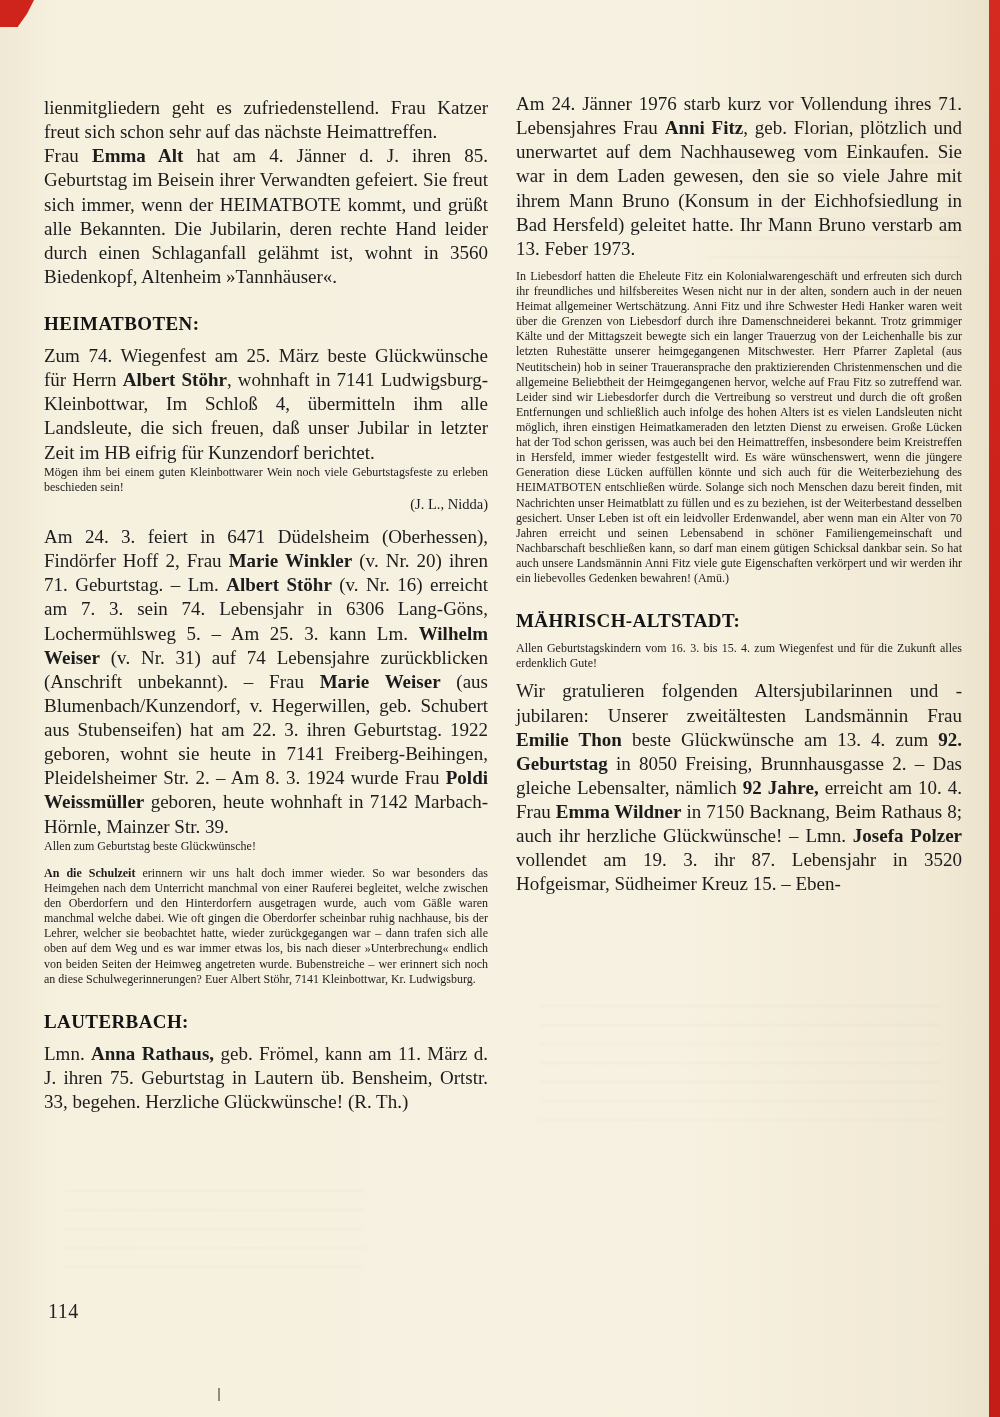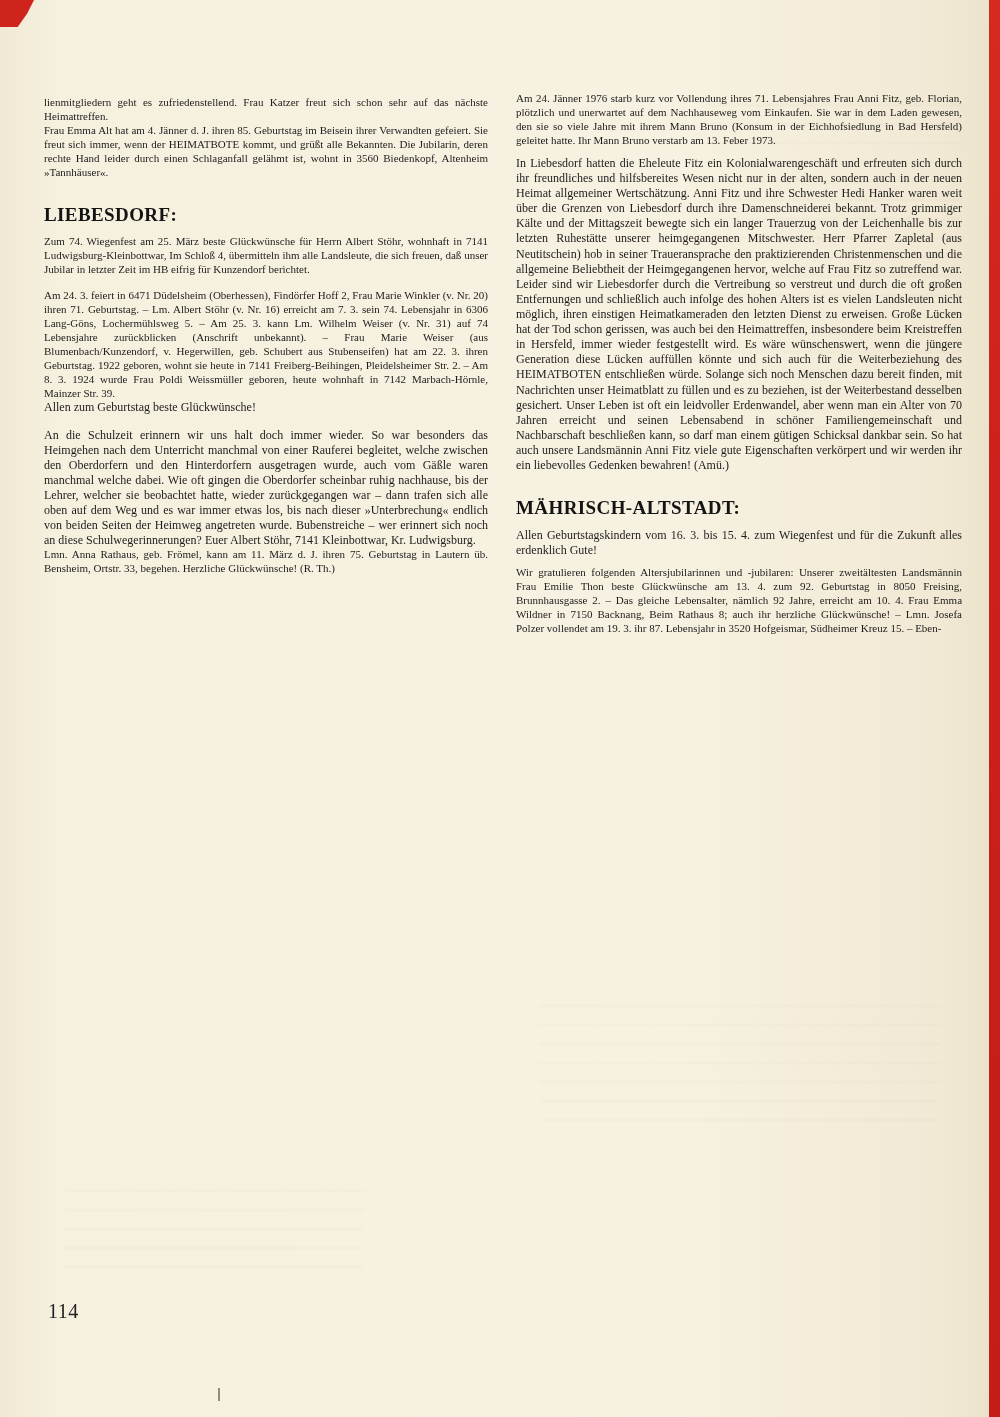--- a/index.html
+++ b/index.html
@@ -12,24 +12,24 @@
     position:relative;
     width:1000px; height:1417px;
     overflow:hidden;
     background:linear-gradient(90deg,#f0e9d5 0%,#f6f0df 6%,#f7f1e1 68%,#f1e9d4 94%,#eae1ca 100%);
     color:#1c1c1c;
   }
   .col { position:absolute; }
   .col-left  { left:44px;  top:96px; width:444px; }
   .col-right { left:516px; top:92px; width:446px; }
 
-  .body-p  { font-size:11px;   line-height:1.27; text-align:justify; hyphens:auto; }
+  .body-p  { font-size:19px;   line-height:1.27; text-align:justify; hyphens:auto; }
   .small-p { font-size:12px; line-height:1.26; text-align:justify; hyphens:auto; }
   .sig     { font-size:14.5px; line-height:1.26; text-align:right; }
-  .bold    { font-weight:normal; }
+  .bold    { font-weight:bold; }
 
   .heading {
     font-size:19px; font-weight:bold; letter-spacing:.4px;
     margin:24px 0 9px 0; color:#141414;
   }
   .heading.first, .col .heading:first-child { margin-top:0; }
   .subheading { font-size:17px; font-weight:bold; margin:2px 0 5px 0; }
 
   .gap-sm { margin-top:8px; }
   .gap-md { margin-top:12px; }
@@ -70,26 +70,29 @@
 
   <div class="ghost g1"></div>
   <div class="ghost g2"></div>
   <div class="ghost g3"></div>
 
   <div class="col col-left">
     <p class="body-p">lienmitgliedern geht es zufriedenstellend. Frau Katzer freut sich schon sehr auf das nächste Heimattreffen.</p>
 
     <p class="body-p"><span>Frau </span><span class="bold">Emma Alt</span><span> hat am 4. Jänner d. J. ihren 85. Geburtstag im Beisein ihrer Verwandten gefeiert. Sie freut sich immer, wenn der HEIMATBOTE kommt, und grüßt alle Bekannten. Die Jubilarin, deren rechte Hand leider durch einen Schlaganfall gelähmt ist, wohnt in 3560 Biedenkopf, Altenheim »Tannhäuser«.</span></p>
 
-    <h2 class="heading">LIEBESDORF:</h2>
+    <h2 class="heading">HEIMATBOTEN:</h2>
     <p class="body-p"><span>Zum 74. Wiegenfest am 25. März beste Glückwünsche für Herrn </span><span class="bold">Albert Stöhr</span><span>, wohnhaft in 7141 Ludwigsburg-Kleinbottwar, Im Schloß 4, übermitteln ihm alle Landsleute, die sich freuen, daß unser Jubilar in letzter Zeit im HB eifrig für Kunzendorf berichtet.</span></p>
+    <p class="small-p">Mögen ihm bei einem guten Kleinbottwarer Wein noch viele Geburtstagsfeste zu erleben beschieden sein!</p>
+    <p class="sig">(J. L., Nidda)</p>
     <p class="body-p gap-md"><span>Am 24. 3. feiert in 6471 Düdelsheim (Oberhessen), Findörfer Hoff 2, Frau </span><span class="bold">Marie Winkler</span><span> (v. Nr. 20) ihren 71. Geburtstag. – Lm. </span><span class="bold">Albert Stöhr</span><span> (v. Nr. 16) erreicht am 7. 3. sein 74. Lebensjahr in 6306 Lang-Göns, Lochermühlsweg 5. – Am 25. 3. kann Lm. </span><span class="bold">Wilhelm Weiser</span><span> (v. Nr. 31) auf 74 Lebensjahre zurückblicken (Anschrift unbekannt). – Frau </span><span class="bold">Marie Weiser</span><span> (aus Blumenbach/Kunzendorf, v. Hegerwillen, geb. Schubert aus Stubenseifen) hat am 22. 3. ihren Geburtstag. 1922 geboren, wohnt sie heute in 7141 Freiberg-Beihingen, Pleidelsheimer Str. 2. – Am 8. 3. 1924 wurde Frau </span><span class="bold">Poldi Weissmüller</span><span> geboren, heute wohnhaft in 7142 Marbach-Hörnle, Mainzer Str. 39.</span></p>
     <p class="small-p">Allen zum Geburtstag beste Glückwünsche!</p>
     <p class="small-p gap-md"><span class="bold">An die Schulzeit</span><span> erinnern wir uns halt doch immer wieder. So war besonders das Heimgehen nach dem Unterricht manchmal von einer Rauferei begleitet, welche zwischen den Oberdorfern und den Hinterdorfern ausgetragen wurde, auch vom Gäßle waren manchmal welche dabei. Wie oft gingen die Oberdorfer scheinbar ruhig nachhause, bis der Lehrer, welcher sie beobachtet hatte, wieder zurückgegangen war – dann trafen sich alle oben auf dem Weg und es war immer etwas los, bis nach dieser »Unterbrechung« endlich von beiden Seiten der Heimweg angetreten wurde. Bubenstreiche – wer erinnert sich noch an diese Schulwegerinnerungen? Euer Albert Stöhr, 7141 Kleinbottwar, Kr. Ludwigsburg.</span></p>
 
+    <h2 class="heading">LAUTERBACH:</h2>
     <p class="body-p"><span>Lmn. </span><span class="bold">Anna Rathaus,</span><span> geb. Frömel, kann am 11. März d. J. ihren 75. Geburtstag in Lautern üb. Bensheim, Ortstr. 33, begehen. Herzliche Glückwünsche! (R. Th.)</span></p>
   </div>
 
   <div class="col col-right">
     <p class="body-p"><span>Am 24. Jänner 1976 starb kurz vor Vollendung ihres 71. Lebensjahres Frau </span><span class="bold">Anni Fitz</span><span>, geb. Florian, plötzlich und unerwartet auf dem Nachhauseweg vom Einkaufen. Sie war in dem Laden gewesen, den sie so viele Jahre mit ihrem Mann Bruno (Konsum in der Eichhofsiedlung in Bad Hersfeld) geleitet hatte. Ihr Mann Bruno verstarb am 13. Feber 1973.</span></p>
     <p class="small-p gap-sm">In Liebesdorf hatten die Eheleute Fitz ein Kolonialwarengeschäft und erfreuten sich durch ihr freundliches und hilfsbereites Wesen nicht nur in der alten, sondern auch in der neuen Heimat allgemeiner Wertschätzung. Anni Fitz und ihre Schwester Hedi Hanker waren weit über die Grenzen von Liebesdorf durch ihre Damenschneiderei bekannt. Trotz grimmiger Kälte und der Mittagszeit bewegte sich ein langer Trauerzug von der Leichenhalle bis zur letzten Ruhestätte unserer heimgegangenen Mitschwester. Herr Pfarrer Zapletal (aus Neutitschein) hob in seiner Traueransprache den praktizierenden Christenmenschen und die allgemeine Beliebtheit der Heimgegangenen hervor, welche auf Frau Fitz so zutreffend war. Leider sind wir Liebesdorfer durch die Vertreibung so verstreut und durch die oft großen Entfernungen und schließlich auch infolge des hohen Alters ist es vielen Landsleuten nicht möglich, ihren einstigen Heimatkameraden den letzten Dienst zu erweisen. Große Lücken hat der Tod schon gerissen, was auch bei den Heimattreffen, insbesondere beim Kreistreffen in Hersfeld, immer wieder festgestellt wird. Es wäre wünschenswert, wenn die jüngere Generation diese Lücken auffüllen könnte und sich auch für die Weiterbeziehung des HEIMATBOTEN entschließen würde. Solange sich noch Menschen dazu bereit finden, mit Nachrichten unser Heimatblatt zu füllen und es zu beziehen, ist der Weiterbestand desselben gesichert. Unser Leben ist oft ein leidvoller Erdenwandel, aber wenn man ein Alter von 70 Jahren erreicht und seinen Lebensabend in schöner Familiengemeinschaft und Nachbarschaft beschließen kann, so darf man einem gütigen Schicksal dankbar sein. So hat auch unsere Landsmännin Anni Fitz viele gute Eigenschaften verkörpert und wir werden ihr ein liebevolles Gedenken bewahren! (Amü.)</p>
 
     <h2 class="heading">MÄHRISCH-ALTSTADT:</h2>
     <p class="small-p">Allen Geburtstagskindern vom 16. 3. bis 15. 4. zum Wiegenfest und für die Zukunft alles erdenklich Gute!</p>
     <p class="body-p gap-sm"><span>Wir gratulieren folgenden Altersjubilarinnen und -jubilaren: Unserer zweitältesten Landsmännin Frau </span><span class="bold">Emilie Thon</span><span> beste Glückwünsche am 13. 4. zum </span><span class="bold">92. Geburtstag</span><span> in 8050 Freising, Brunnhausgasse 2. – Das gleiche Lebensalter, nämlich </span><span class="bold">92 Jahre,</span><span> erreicht am 10. 4. Frau </span><span class="bold">Emma Wildner</span><span> in 7150 Backnang, Beim Rathaus 8; auch ihr herzliche Glückwünsche! – Lmn. </span><span class="bold">Josefa Polzer</span><span> vollendet am 19. 3. ihr 87. Lebensjahr in 3520 Hofgeismar, Südheimer Kreuz 15. – Eben-</span></p>

